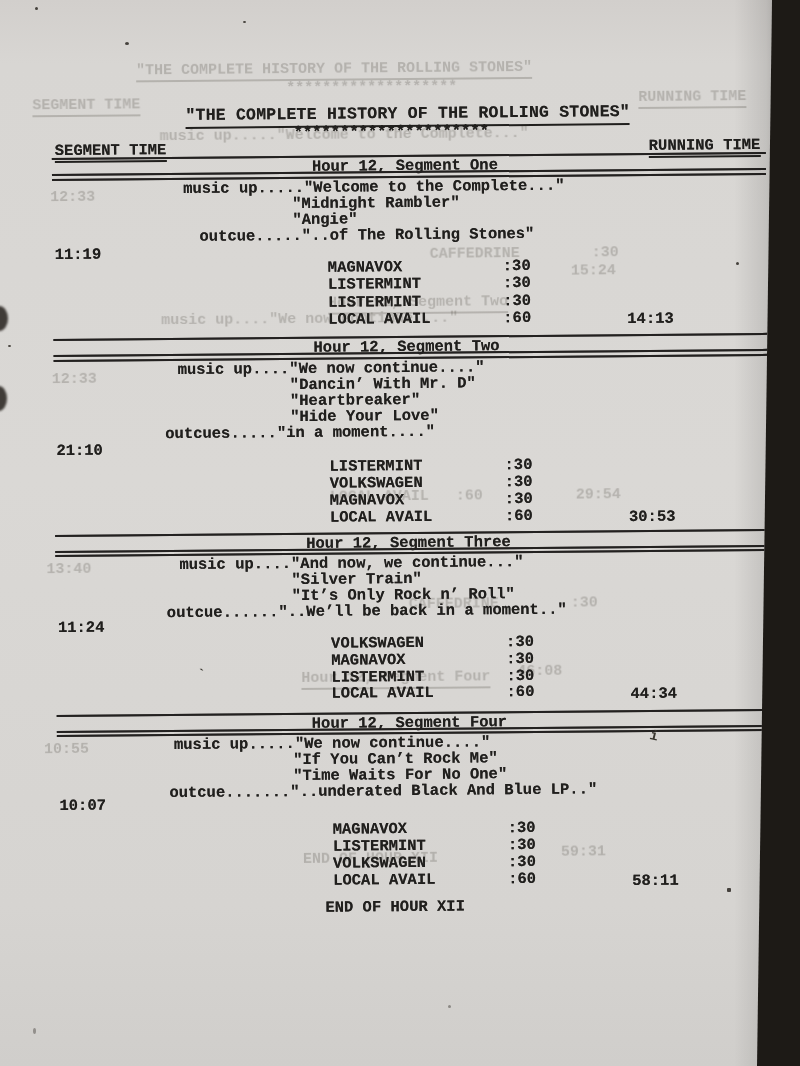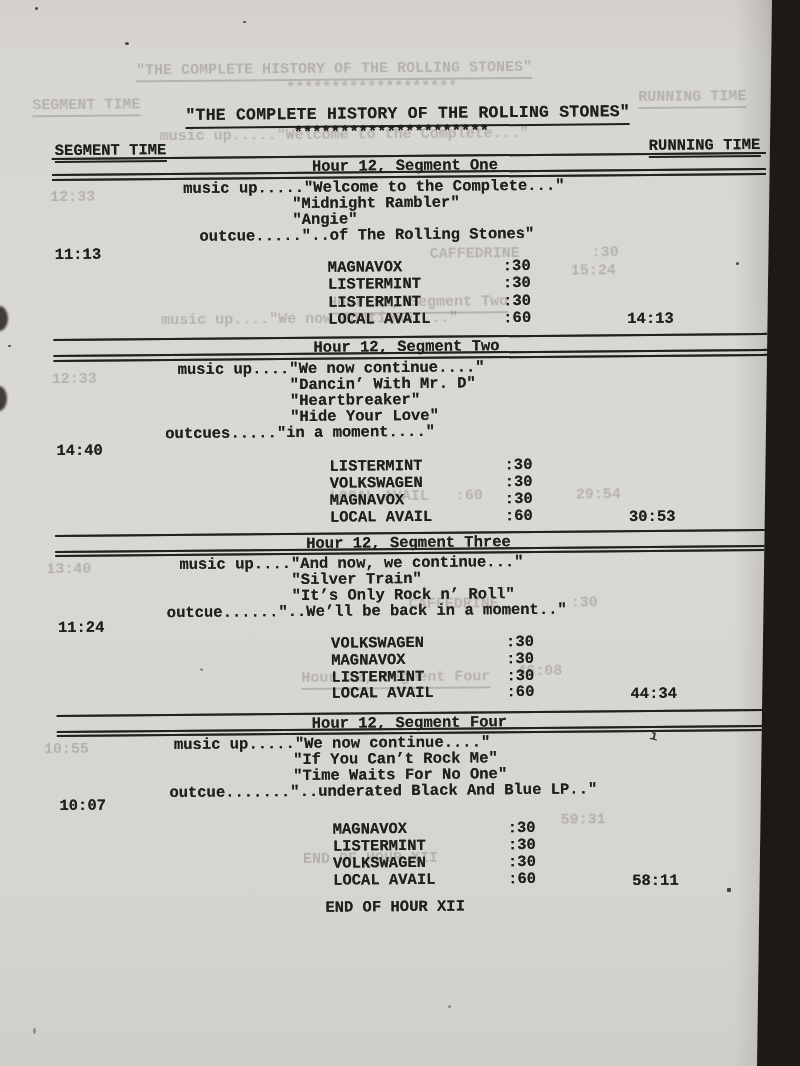--- a/index.html
+++ b/index.html
@@ -70,38 +70,38 @@
     <div class="ghost gul" style="left:330px;top:294px">Hour 12, Segment Two</div>
     <div class="ghost" style="left:163px;top:310px">music up...."We now continue...."</div>
     <div class="ghost" style="left:53px;top:368px">12:33</div>
     <div class="ghost" style="left:330px;top:488px">LOCAL AVAIL   :60</div>
     <div class="ghost" style="left:576px;top:488px">29:54</div>
     <div class="ghost" style="left:46px;top:558px">13:40</div>
     <div class="ghost" style="left:408px;top:596px">CAFFEDRINE        :30</div>
     <div class="ghost" style="left:516px;top:664px">46:08</div>
     <div class="ghost gul" style="left:300px;top:669px">Hour 12, Segment Four</div>
     <div class="ghost" style="left:42px;top:738px">10:55</div>
-    <div class="ghost" style="left:558px;top:813px">59:31</div>
+    <div class="ghost" style="left:558px;top:845px">59:31</div>
     <div class="ghost" style="left:300px;top:850px">END OF HOUR XII</div>
 
     <div class="t title" style="left:189px;top:104px">"THE COMPLETE HISTORY OF THE ROLLING STONES"</div>
     <div class="t" style="left:297px;top:123px">*********************</div>
     <div class="t ul" style="left:58px;top:139px">SEGMENT TIME</div>
     <div class="t ul" style="left:652px;top:139px">RUNNING TIME</div>
 
     <div class="rule" style="top:155px"></div>
     <div class="t" style="left:315px;top:157px">Hour 12, Segment One</div>
     <div class="rule" style="top:171px"></div>
     <div class="rule" style="top:176px"></div>
 
     <div class="t" style="left:186px;top:178px">music up....."Welcome to the Complete..."</div>
     <div class="t" style="left:295px;top:194px">"Midnight Rambler"</div>
     <div class="t" style="left:295px;top:210px">"Angie"</div>
     <div class="t" style="left:202px;top:226px">outcue....."..of The Rolling Stones"</div>
-    <div class="t" style="left:57px;top:243px">11:13</div>
+    <div class="t" style="left:57px;top:243px">11:19</div>
 
     <div class="t" style="left:330px;top:258px">MAGNAVOX</div>
     <div class="t" style="left:505px;top:258px">:30</div>
     <div class="t" style="left:330px;top:275px">LISTERMINT</div>
     <div class="t" style="left:505px;top:275px">:30</div>
     <div class="t" style="left:330px;top:293px">LISTERMINT</div>
     <div class="t" style="left:505px;top:293px">:30</div>
     <div class="t" style="left:330px;top:310px">LOCAL AVAIL</div>
     <div class="t" style="left:505px;top:310px">:60</div>
     <div class="t" style="left:629px;top:312px">14:13</div>
@@ -109,21 +109,21 @@
     <div class="rule" style="top:336px"></div>
     <div class="t" style="left:315px;top:338px">Hour 12, Segment Two</div>
     <div class="rule" style="top:352px"></div>
     <div class="rule" style="top:357px"></div>
 
     <div class="t" style="left:179px;top:359px">music up...."We now continue...."</div>
     <div class="t" style="left:291px;top:375px">"Dancin’ With Mr. D"</div>
     <div class="t" style="left:291px;top:391px">"Heartbreaker"</div>
     <div class="t" style="left:291px;top:407px">"Hide Your Love"</div>
     <div class="t" style="left:166px;top:423px">outcues....."in a moment...."</div>
-    <div class="t" style="left:57px;top:439px">14:40</div>
+    <div class="t" style="left:57px;top:439px">21:10</div>
 
     <div class="t" style="left:330px;top:457px">LISTERMINT</div>
     <div class="t" style="left:505px;top:457px">:30</div>
     <div class="t" style="left:330px;top:474px">VOLKSWAGEN</div>
     <div class="t" style="left:505px;top:474px">:30</div>
     <div class="t" style="left:330px;top:491px">MAGNAVOX</div>
     <div class="t" style="left:505px;top:491px">:30</div>
     <div class="t" style="left:330px;top:508px">LOCAL AVAIL</div>
     <div class="t" style="left:505px;top:508px">:60</div>
     <div class="t" style="left:629px;top:510px">30:53</div>

